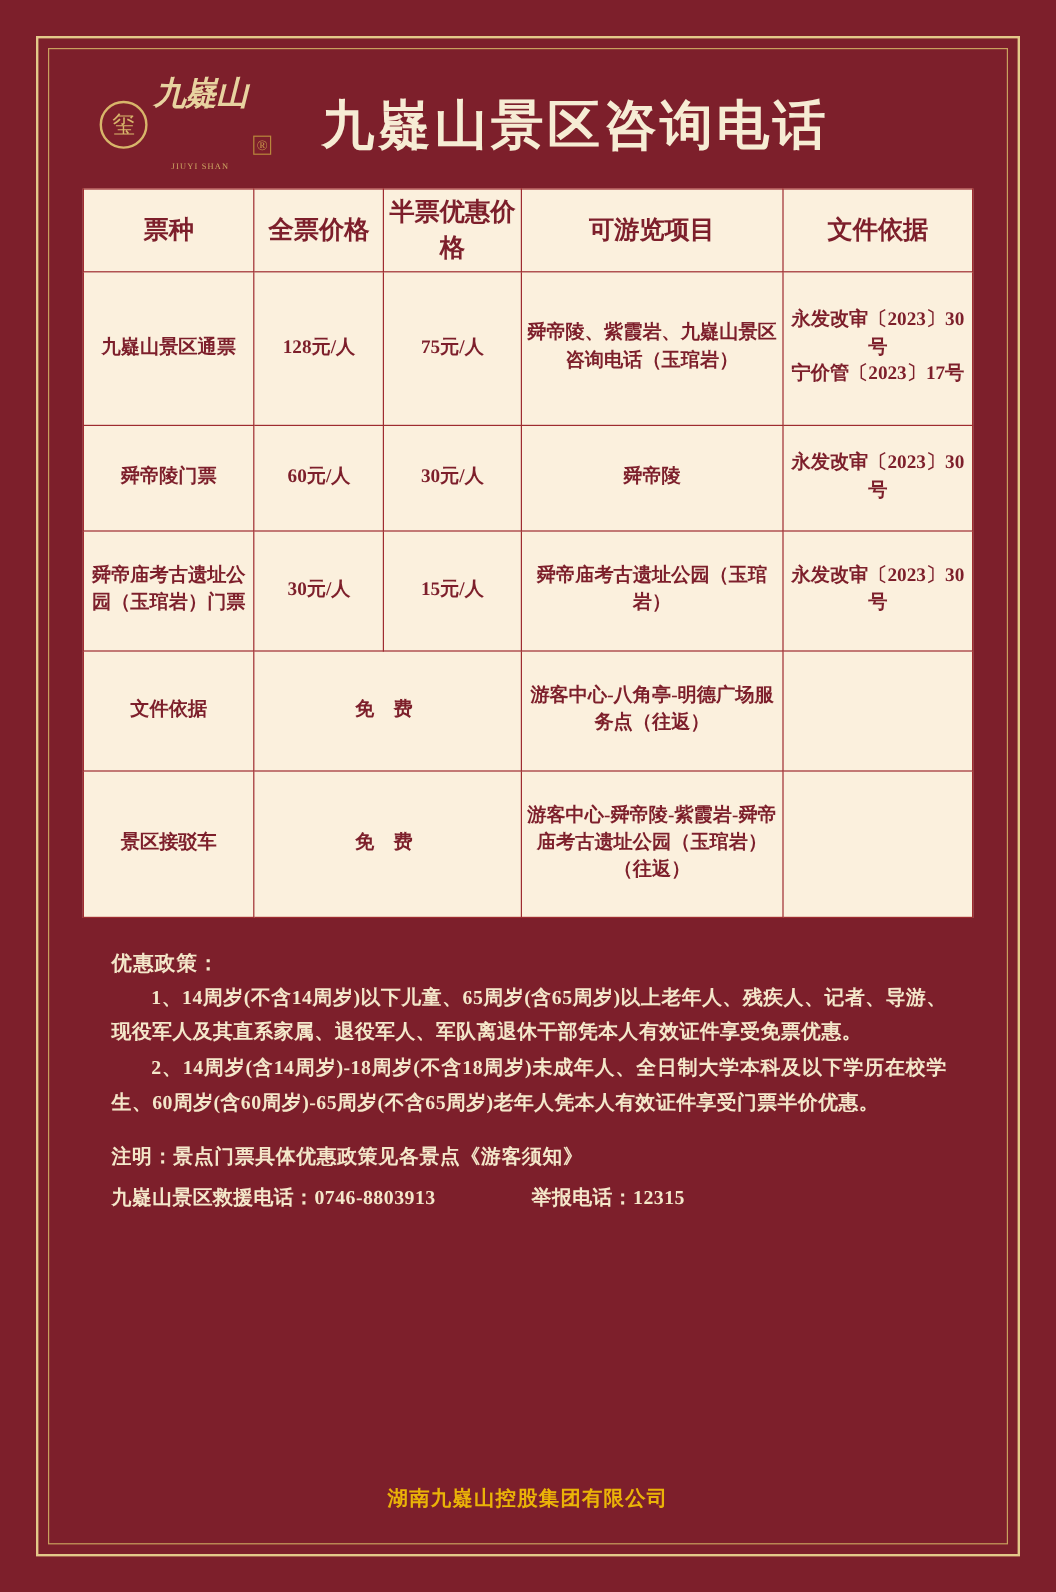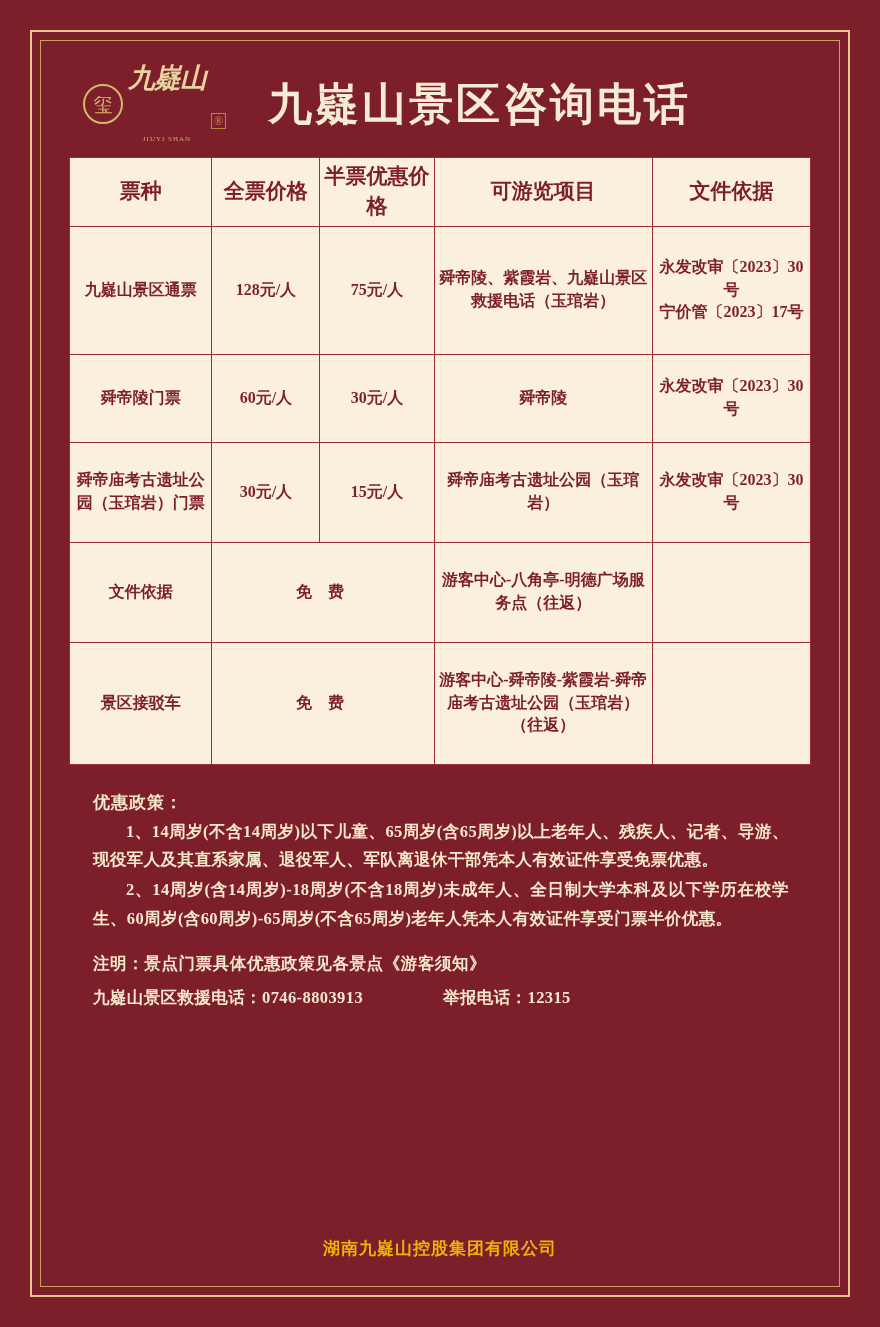--- a/index.html
+++ b/index.html
@@ -213,21 +213,21 @@
             <th>半票优惠价格</th>
             <th>可游览项目</th>
             <th>文件依据</th>
           </tr>
         </thead>
         <tbody>
           <tr class="r-tall">
             <td>九嶷山景区通票</td>
             <td class="num">128元/人</td>
             <td class="num">75元/人</td>
-            <td>舜帝陵、紫霞岩、九嶷山景区救援电话（玉琯岩）</td>
+            <td>舜帝陵、紫霞岩、九嶷山景区咨询电话（玉琯岩）</td>
             <td>永发改审〔2023〕30号<br>宁价管〔2023〕17号</td>
           </tr>
           <tr class="r-mid">
             <td>舜帝陵门票</td>
             <td class="num">60元/人</td>
             <td class="num">30元/人</td>
             <td>舜帝陵</td>
             <td>永发改审〔2023〕30号</td>
           </tr>
           <tr class="r-tall2">

